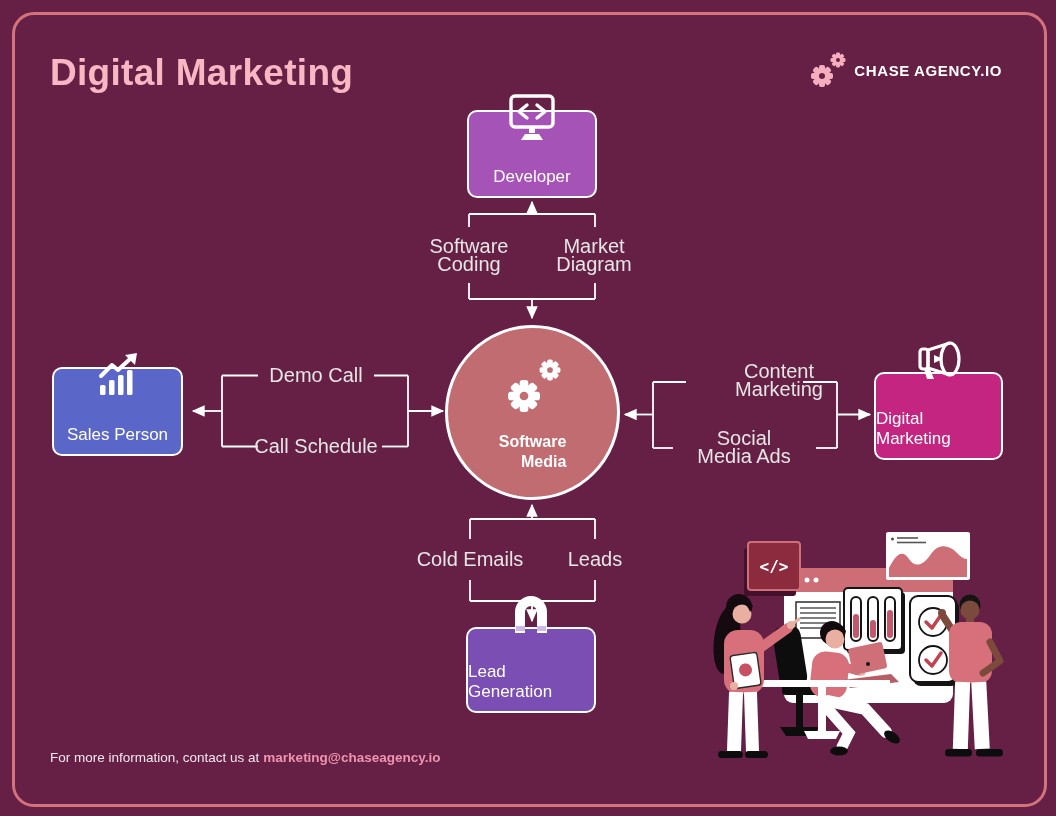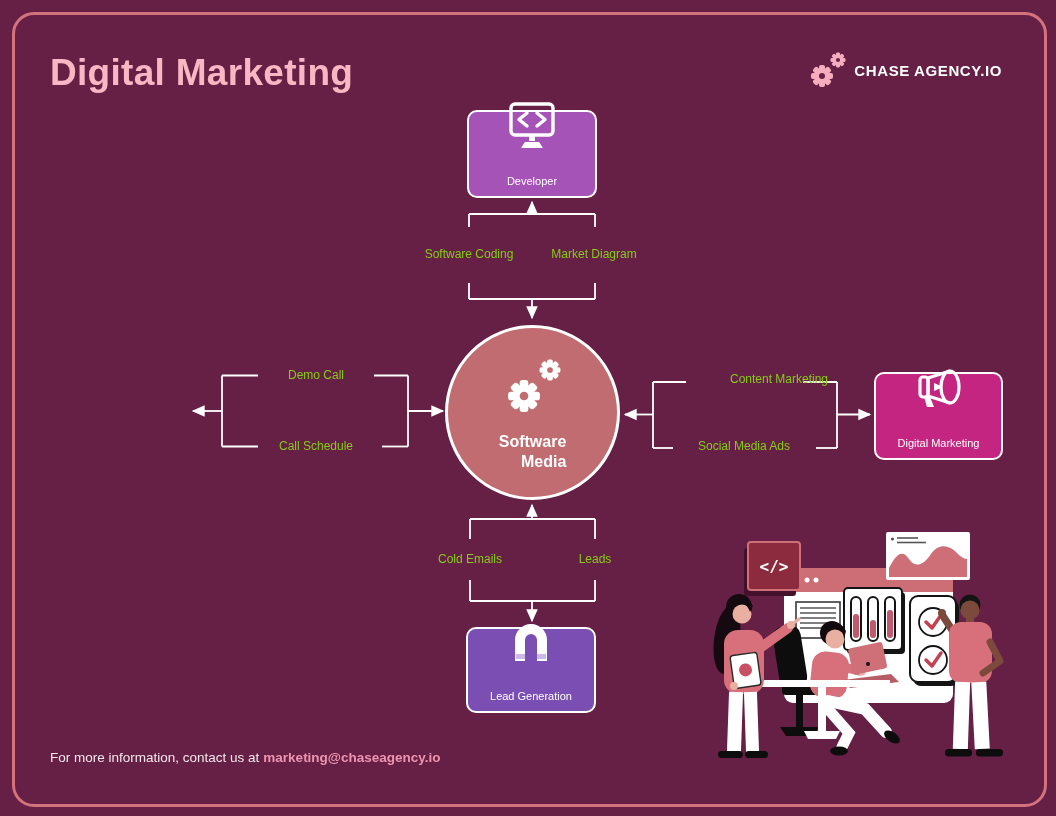--- a/index.html
+++ b/index.html
@@ -12,31 +12,31 @@
     border:3px solid #d4737c;border-radius:22px;pointer-events:none;
   }
   
   .title{position:absolute;left:50px;top:48px;font-size:37px;font-weight:bold;line-height:49px;letter-spacing:.3px;}
   .title .l1{color:#f8b7c3;}
   .title .l2{color:#ffffff;}
   .brand{position:absolute;right:54px;top:48px;height:44px;display:flex;align-items:center;gap:2px;}
   .brand-text{color:#ffffff;font-size:15px;font-weight:bold;letter-spacing:.6px;}
   
   .clabel{
-    position:absolute;transform:translate(-50%,-50%);color:#84cc16;
-    font-size:12px;line-height:17.5px;text-align:center;
+    position:absolute;transform:translate(-50%,-50%);color:#e5e5e5;
+    font-size:20px;line-height:17.5px;text-align:center;
   }
   .nowrap{white-space:nowrap;}
   
   .node{
     position:absolute;border:2.5px solid #ffffff;border-radius:10px;
     display:flex;flex-direction:column;align-items:center;justify-content:flex-end;
     box-sizing:border-box;padding-bottom:9px;
   }
-  .node .nlabel{color:#ffffff;font-size:11px;margin-top:24px;}
+  .node .nlabel{color:#ffffff;font-size:17px;margin-top:24px;}
   .node .nicon{flex:1;display:flex;align-items:center;justify-content:center;}
   #node-developer{left:467px;top:110px;width:130px;height:88px;background:#a653b8;}
   #node-sales{left:52px;top:367px;width:131px;height:89px;background:#5b67c8;}
   #node-digital{left:874px;top:372px;width:129px;height:88px;background:#c32580;}
   #node-lead{left:466px;top:627px;width:130px;height:86px;background:#7a4eb2;}
   
   .center-circle{
     position:absolute;left:445px;top:325px;width:175px;height:175px;border-radius:50%;
     background:#c06c70;border:3px solid #ffffff;box-sizing:border-box;
     display:flex;flex-direction:column;align-items:center;
@@ -174,20 +174,35 @@
         <rect x="7" y="3" width="42" height="31" rx="4" fill="none" stroke="#ffffff" stroke-width="3.4"></rect>
         <polyline points="23,12 15,18.5 23,25" fill="none" stroke="#ffffff" stroke-width="3.4" stroke-linecap="round" stroke-linejoin="round"></polyline>
         <polyline points="33,12 41,18.5 33,25" fill="none" stroke="#ffffff" stroke-width="3.4" stroke-linecap="round" stroke-linejoin="round"></polyline>
         <rect x="25" y="35" width="6" height="5" fill="#ffffff"></rect>
         <path d="M21,41 h14 l4,6 h-22 z" fill="#ffffff"></path>
       </svg>
     </div>
     <div class="nlabel">Developer</div>
   </div>
 
+  <div class="node" id="node-sales">
+    <div class="nicon">
+      <svg width="56" height="50" viewBox="0 0 56 50">
+        <g fill="#ffffff">
+          <rect x="10" y="34" width="5.5" height="10" rx="1.5"></rect>
+          <rect x="19" y="29" width="5.5" height="15" rx="1.5"></rect>
+          <rect x="28" y="24" width="5.5" height="20" rx="1.5"></rect>
+          <rect x="37" y="19" width="5.5" height="25" rx="1.5"></rect>
+        </g>
+        <polyline points="11,25 22,14 28,19 40,8" fill="none" stroke="#ffffff" stroke-width="4" stroke-linecap="round" stroke-linejoin="round"></polyline>
+        <polygon points="35,4 47,2 45,14" fill="#ffffff"></polygon>
+      </svg>
+    </div>
+    <div class="nlabel">Sales Person</div>
+  </div>
 
   <div class="node" id="node-digital">
     <div class="nicon">
       <svg width="58" height="50" viewBox="0 0 58 50">
         <ellipse cx="40" cy="24" rx="9" ry="16" fill="none" stroke="#ffffff" stroke-width="3.2"></ellipse>
         <path d="M40,8 L18,15 L18,33 L40,40" fill="none" stroke="#ffffff" stroke-width="3.2" stroke-linejoin="round"></path>
         <rect x="10" y="14" width="8" height="20" rx="3" fill="none" stroke="#ffffff" stroke-width="3.2"></rect>
         <path d="M14,34 l3,10 h7 l-4,-10 z" fill="#ffffff"></path>
         <polygon points="24,20 33,24 24,28" fill="#ffffff"></polygon>
       </svg>

